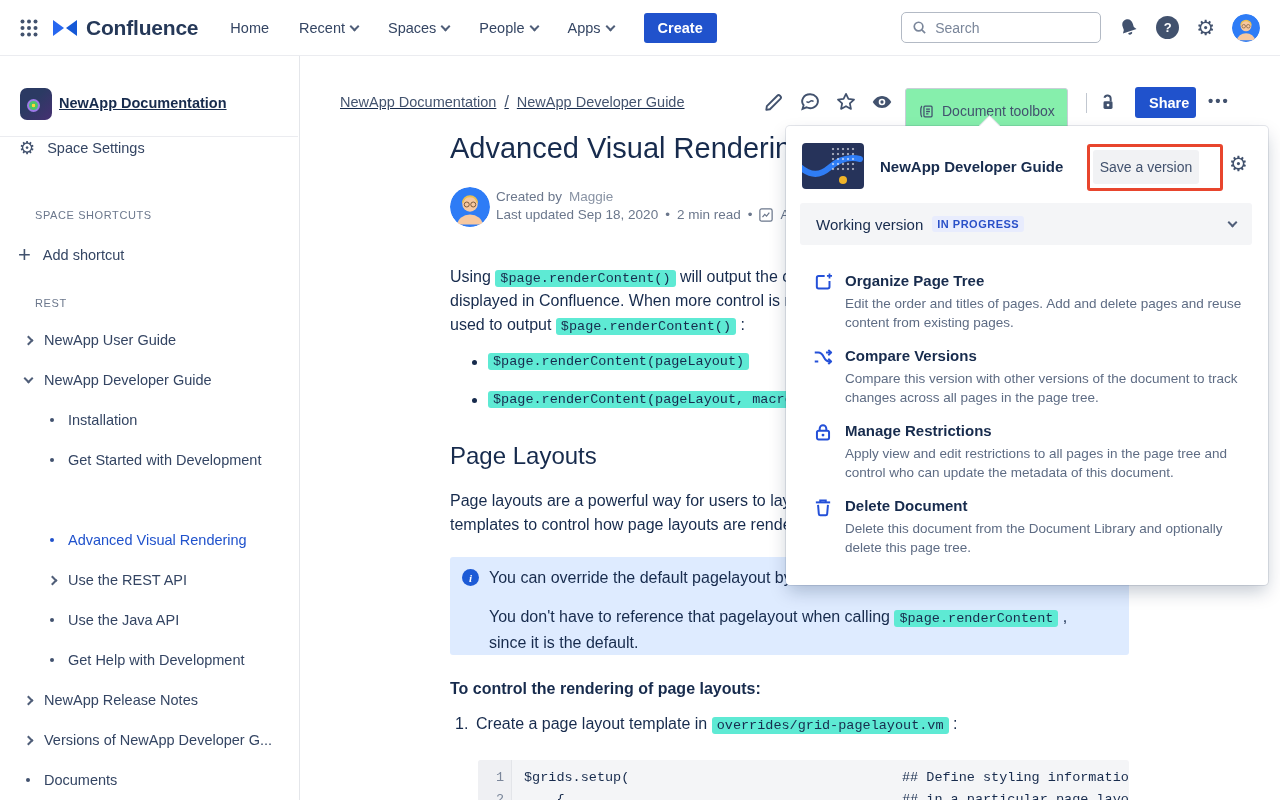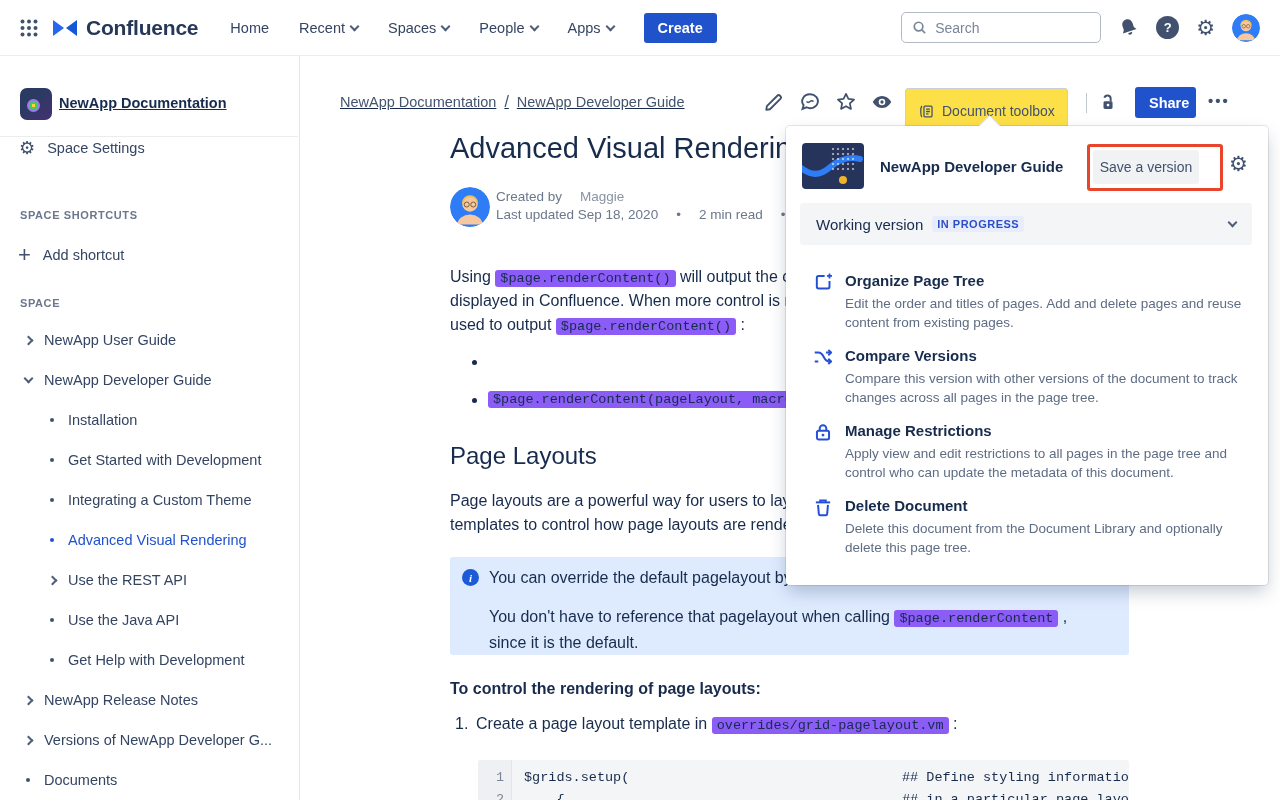--- a/index.html
+++ b/index.html
@@ -28,53 +28,53 @@
   .logo-text { font-size:21px; font-weight:700; color:#253858; letter-spacing:-0.2px; }
 
   
   #sidebar { position:absolute; left:0; top:56px; width:300px; height:744px; background:#fff;
     border-right:1px solid #e4e6ea; }
   .space-icon { position:absolute; left:20px; top:32px; width:32px; height:32px; border-radius:7px;
     background:linear-gradient(135deg,#2b3a63 40%,#463072); }
   .space-icon .orb { position:absolute; left:7px; top:11px; width:13px; height:13px; border-radius:50%;
     border:2px solid #9d7ae8; background:radial-gradient(circle,#ffd43b 0 28%,#4cc46a 32% 100%); }
   .side-label { font-size:14.5px; color:#344563; }
-  .side-head { position:absolute; left:20px; font-size:11px; font-weight:700; letter-spacing:0.6px; color:#6b778c; }
+  .side-head { position:absolute; left:35px; font-size:11px; font-weight:400; letter-spacing:0.6px; color:#6b778c; }
   .side-row { position:absolute; display:flex; align-items:center; gap:12px; cursor:pointer; }
   .tree-item { position:absolute; display:flex; align-items:center; height:24px; cursor:pointer; }
   .tree-item .marker { width:16px; display:flex; justify-content:center; align-items:center; flex:none; }
   .tree-item.lvl0 { left:20px; }
   .tree-item.lvl1 { left:44px; }
   .bullet { width:4px; height:4px; border-radius:50%; background:#42526e; }
   .tree-item .lbl { font-size:14.5px; color:#344563; margin-left:8px; white-space:nowrap; }
   .tree-item.selected .lbl { color:#2052cc; }
   .tree-item.selected .bullet { background:#2052cc; }
   .divider-h { position:absolute; left:0; width:298px; height:1px; background:#ebecf0; }
 
   
   #main { position:absolute; left:300px; top:56px; width:980px; height:744px; background:#fff; }
   .crumb { font-size:14.5px; color:#44546f; cursor:pointer; }
   .crumb-sep { color:#44546f; margin:0 8px; }
   .tool-icon { position:absolute; width:22px; height:22px; cursor:pointer; }
   .toolbox-btn { position:absolute; left:605px; top:32px; height:46px; display:flex; align-items:center; gap:7px;
-    background:#fde047; border:1px solid #c9cfd8; border-radius:3px; padding:16px 12px;
+    background:#86efac; border:1px solid #c9cfd8; border-radius:3px; padding:16px 12px;
     font-size:14px; color:#42526e; cursor:pointer; }
   .vsep { position:absolute; left:786px; top:37px; width:1px; height:20px; background:#c1c7d0; }
   .share-btn { position:absolute; left:835px; top:31px; width:61px; height:31px; }
   .more-dots { position:absolute; left:908px; top:36px; font-size:15px; font-weight:700; letter-spacing:2px;
     color:#42526e; cursor:pointer; }
 
   .page-title { position:absolute; left:150px; top:76px; font-size:29px; font-weight:500; color:#172b4d; }
   .byline-avatar { position:absolute; left:150px; top:131px; width:40px; height:40px; border-radius:50%; overflow:hidden; }
-  .byline { position:absolute; left:196px; font-size:13.5px; color:#6b778c; display:flex; align-items:center; gap:18px; white-space:nowrap; }
+  .byline { position:absolute; left:196px; font-size:13.5px; color:#6b778c; display:flex; align-items:center; gap:7px; white-space:nowrap; }
   .byline a { color:#8993a4; }
 
   .body-line { position:absolute; left:150px; font-size:16px; color:#172b4d; white-space:nowrap; }
   code.chip { font-family:"Liberation Mono","DejaVu Sans Mono",monospace; font-size:13.5px;
-    background:#8b5cf6; border-radius:3px; padding:1px 5px; color:#172b4d; }
+    background:#5eead4; border-radius:3px; padding:1px 5px; color:#172b4d; }
   .h2 { position:absolute; left:150px; top:386px; font-size:24px; font-weight:500; color:#172b4d; }
 
   .info-panel { position:absolute; left:150px; top:501px; width:679px; height:98px; background:#deebff; border-radius:3px; }
   .info-icon { position:absolute; left:12px; top:12px; width:17px; height:17px; border-radius:50%; background:#1d5bd6;
     color:#fff; font-size:11px; font-weight:700; display:flex; align-items:center; justify-content:center;
     font-family:"Liberation Serif", serif; font-style:italic; }
   .info-panel .txt { position:absolute; left:39px; font-size:16px; color:#172b4d; }
 
   .steps-intro { position:absolute; left:150px; top:624px; font-size:16px; font-weight:700; color:#172b4d; }
   .step-num { position:absolute; left:155px; top:659px; font-size:16px; color:#172b4d; }
@@ -209,21 +209,21 @@
     <span class="side-label">Space Settings</span>
   </div>
 
   <div class="side-head" style="top:153px">SPACE SHORTCUTS</div>
 
   <div class="side-row" style="left:18px;top:189px">
     <span style="font-size:22px;color:#42526e;font-weight:400;line-height:20px">+</span>
     <span class="side-label">Add shortcut</span>
   </div>
 
-  <div class="side-head" style="top:241px">SPACE</div>
+  <div class="side-head" style="top:241px">REST</div>
 
   <div class="tree-item lvl0" style="top:272px">
     <span class="marker">
         <span class="chev right"></span>
       </span>
     <span class="lbl">NewApp User Guide</span>
   </div>
   <div class="tree-item lvl0" style="top:312px">
     <span class="marker">
         <span class="chev"></span>
@@ -234,26 +234,20 @@
     <span class="marker">
         <span class="bullet"></span>
       </span>
     <span class="lbl">Installation</span>
   </div>
   <div class="tree-item lvl1" style="top:392px">
     <span class="marker">
         <span class="bullet"></span>
       </span>
     <span class="lbl">Get Started with Development</span>
-  </div>
-  <div class="tree-item lvl1" style="top:432px">
-    <span class="marker">
-        <span class="bullet"></span>
-      </span>
-    <span class="lbl">Integrating a Custom Theme</span>
   </div>
   <div class="tree-item lvl1 selected" style="top:472px">
     <span class="marker">
         <span class="bullet"></span>
       </span>
     <span class="lbl">Advanced Visual Rendering</span>
   </div>
   <div class="tree-item lvl1" style="top:512px">
     <span class="marker">
         <span class="chev right"></span>
@@ -376,20 +370,21 @@
       </svg>
     </span>
     <span>A</span>
   </div>
 
   <div class="body-line" style="top:212px"><span>Using </span><code class="chip">$page.renderContent()</code><span> will output the conte</span></div>
   <div class="body-line" style="top:236px"><span>displayed in Confluence. When more control is need</span></div>
   <div class="body-line" style="top:260px"><span>used to output </span><code class="chip">$page.renderContent()</code><span> :</span></div>
 
   <span class="abs" style="left:172px;top:304px;width:5px;height:5px;border-radius:50%;background:#172b4d"></span>
+  <div class="body-line" style="left:188px;top:295px"><code class="chip">$page.renderContent(pageLayout)</code></div>
   <span class="abs" style="left:172px;top:342px;width:5px;height:5px;border-radius:50%;background:#172b4d"></span>
   <div class="body-line" style="left:188px;top:333px"><code class="chip">$page.renderContent(pageLayout, macroOverr</code></div>
 
   <h2 class="h2">Page Layouts</h2>
 
   <div class="body-line" style="top:436px"><span>Page layouts are a powerful way for users to layout </span></div>
   <div class="body-line" style="top:460px"><span>templates to control how page layouts are rendered</span></div>
 
   <div class="info-panel">
     <span class="info-icon">i</span>

